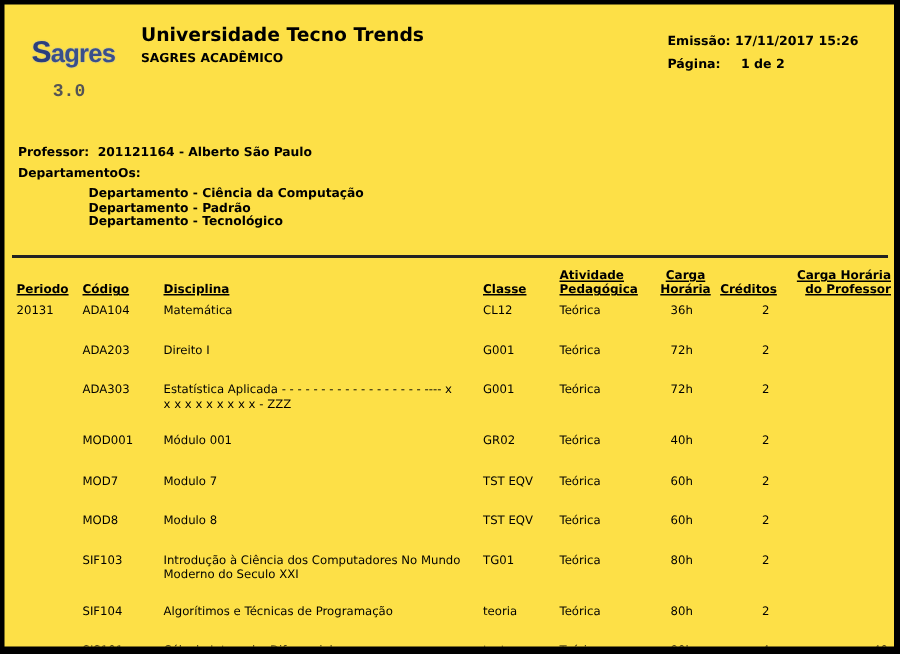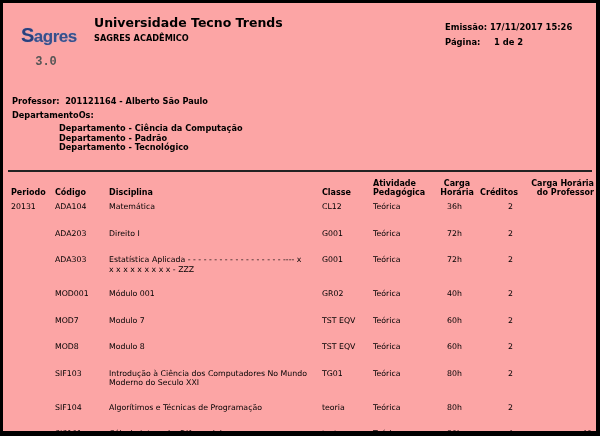--- a/index.html
+++ b/index.html
@@ -11,21 +11,21 @@
     position: relative;
   }
   .frame {
     position: absolute; left: 0; top: 0; width: 600px; height: 436px;
     box-sizing: border-box;
     border-left: 3px solid #000;
     border-top: 3px solid #000;
     border-right: 4px solid #000;
     border-bottom: 5px solid #000;
     overflow: hidden;
-    background: #fca5a5;
+    background: #fde047;
   }
   .logo {
     position: absolute; left: 18px; top: 22px; width: 50px; height: 60px;
     text-align: center;
   }
   .logo .word {
     font-family: "Liberation Sans", sans-serif;
     font-weight: bold; font-size: 17px; color: #3a4f8a; letter-spacing: -0.5px;
     display: block; line-height: 20px;
     text-shadow: 0 0 1px #8aa0d0;
@@ -43,21 +43,21 @@
   .prof { position: absolute; left: 9px; top: 91px; font-weight: bold; font-size: 8.2px; }
   .prof .line { line-height: 14px; }
   .prof .deps { margin-top: 2px; margin-left: 47px; }
   .prof .deps div { line-height: 9.6px; }
   .sep { position: absolute; left: 5px; right: 4px; top: 167px; height: 2px; background: #222; }
   table {
     position: absolute; left: 8px; top: 172px;
     border-collapse: collapse; font-size: 7.8px;
     font-family: "DejaVu Sans", sans-serif;
   }
-  th { font-weight: bold; font-size: 8px; text-align: left; vertical-align: bottom; padding: 0; line-height: 9px; }
+  th { font-weight: bold; font-size: 8px; text-align: left; vertical-align: bottom; padding: 0; line-height: 9px; text-decoration: underline; }
   td { padding: 0; vertical-align: top; line-height: 9.5px; }
   th.c, td.c { text-align: center; }
   th.r, td.r { text-align: right; margin-top: 24px; }
   tr.headrow th { height: 22px; padding-bottom: 1px; }
   tr.row td { height: 22.5px; padding-top: 4px; }
   tr.row.tall td { height: 30px; }
   .col-per { width: 44px; }
   .col-cod { width: 54px; }
   .col-dis { width: 213px; }
   .col-cla { width: 51px; }

